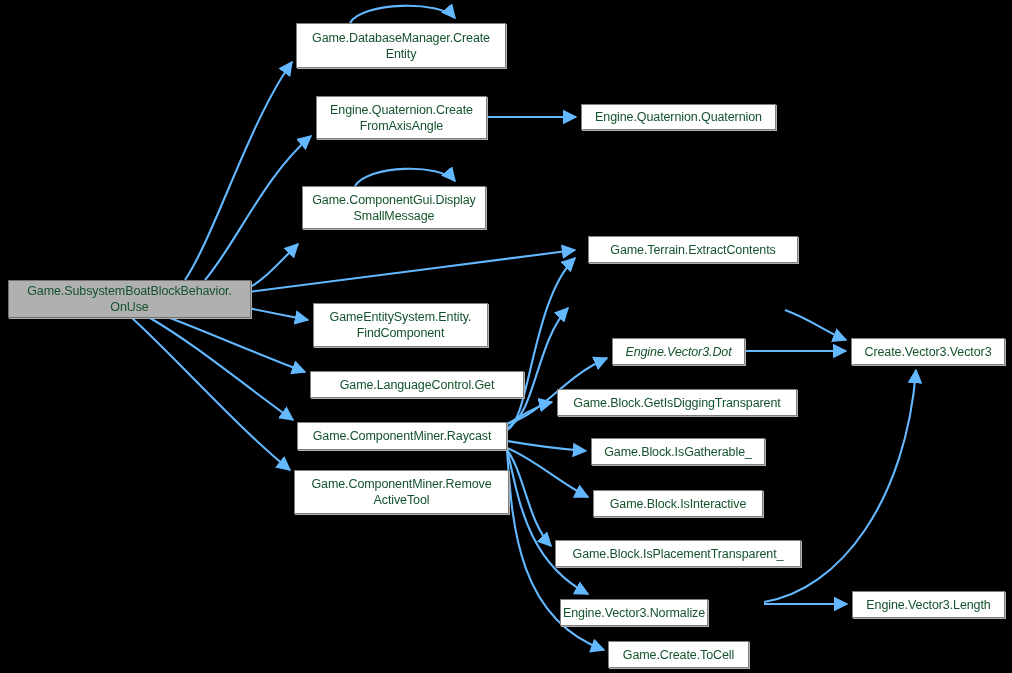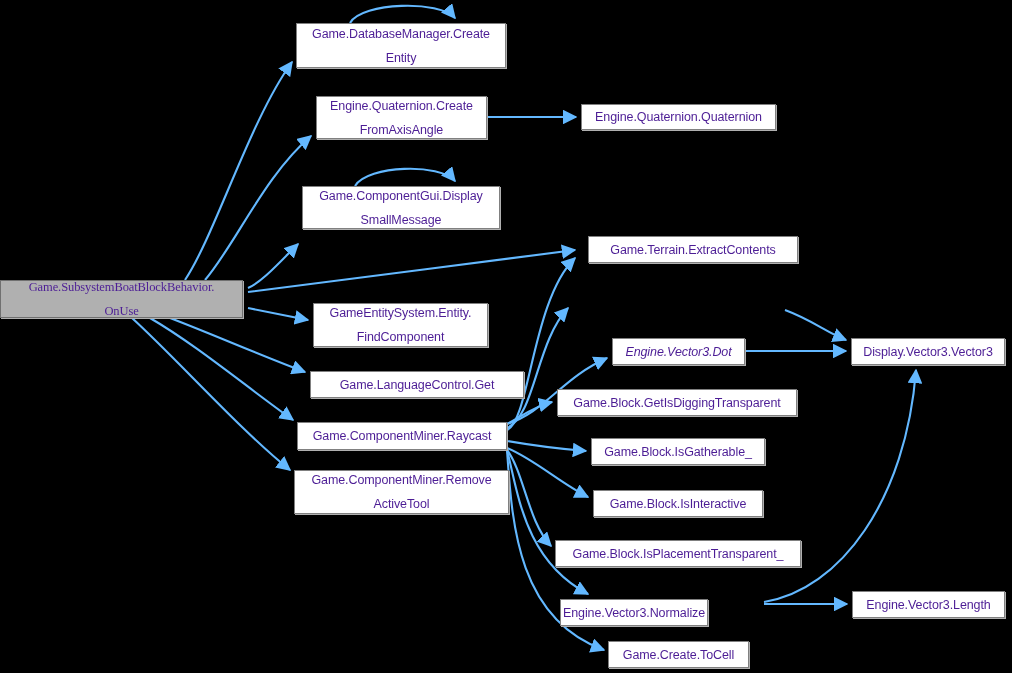--- a/index.html
+++ b/index.html
@@ -22,23 +22,23 @@
     width: 1012px;
     height: 673px;
     pointer-events: none;
   }
   .node {
     position: absolute;
     box-sizing: border-box;
     background: #ffffff;
     border: 1px solid #808080;
     box-shadow: 1px 1px 0 #b0b0b0;
-    color: #4c1d95;
+    color: #14532d;
     font-size: 12.5px;
-    line-height: 24px;
+    line-height: 16px;
     text-align: center;
     display: flex;
     align-items: center;
     justify-content: center;
     padding: 0 4px;
     white-space: pre-line;
     letter-spacing: -0.1px;
   }
   .node.root {
     background: #b0b0b0;
@@ -83,35 +83,35 @@
       <path d="M 507,450 C 512,520 516,618 604,650"></path>
 
       <path d="M 785,310 C 812,320 826,332 846,340"></path>
       <path d="M 745,351 L 846,351"></path>
       <path d="M 764,602 C 840,590 906,500 916,370"></path>
       <path d="M 764,604 L 847,604"></path>
 
     </g>
   </svg>
 
-  <div class="node root" style="left: 0; top: 280px; width: 243px; height: 38px; font-family: Liberation Serif, serif;">Game.SubsystemBoatBlockBehavior.
+  <div class="node root" style="left: 8px; top: 280px; width: 243px; height: 38px;">Game.SubsystemBoatBlockBehavior.
 OnUse</div>
 
   <div class="node" style="left: 296px; top: 23px; width: 210px; height: 45px;">Game.DatabaseManager.Create
 Entity</div>
   <div class="node" style="left: 581px; top: 104px; width: 195px; height: 26px;">Engine.Quaternion.Quaternion</div>
   <div class="node" style="left: 316px; top: 96px; width: 171px; height: 43px;">Engine.Quaternion.Create
 FromAxisAngle</div>
-  <div class="node" style="left: 302px; top: 186px; width: 198px; height: 43px;">Game.ComponentGui.Display
+  <div class="node" style="left: 302px; top: 186px; width: 184px; height: 43px;">Game.ComponentGui.Display
 SmallMessage</div>
   <div class="node" style="left: 580px; top: 236px; width: 210px; height: 27px; margin-left: 8px;">Game.Terrain.ExtractContents</div>
   <div class="node" style="left: 313px; top: 303px; width: 175px; height: 44px;">GameEntitySystem.Entity.
 FindComponent</div>
   <div class="node" style="left: 612px; top: 338px; width: 133px; height: 27px; font-style: italic;">Engine.Vector3.Dot</div>
-  <div class="node" style="left: 851px; top: 338px; width: 154px; height: 27px;">Display.Vector3.Vector3</div>
+  <div class="node" style="left: 851px; top: 338px; width: 154px; height: 27px;">Create.Vector3.Vector3</div>
   <div class="node" style="left: 310px; top: 371px; width: 214px; height: 27px;">Game.LanguageControl.Get</div>
   <div class="node" style="left: 557px; top: 389px; width: 240px; height: 27px;">Game.Block.GetIsDiggingTransparent</div>
   <div class="node" style="left: 297px; top: 422px; width: 210px; height: 28px;">Game.ComponentMiner.Raycast</div>
   <div class="node" style="left: 591px; top: 438px; width: 174px; height: 27px;">Game.Block.IsGatherable_</div>
   <div class="node" style="left: 294px; top: 470px; width: 215px; height: 44px;">Game.ComponentMiner.Remove
 ActiveTool</div>
   <div class="node" style="left: 593px; top: 490px; width: 170px; height: 27px;">Game.Block.IsInteractive</div>
   <div class="node" style="left: 555px; top: 540px; width: 246px; height: 27px;">Game.Block.IsPlacementTransparent_</div>
   <div class="node" style="left: 560px; top: 591px; width: 148px; height: 27px; margin-top: 8px;">Engine.Vector3.Normalize</div>
   <div class="node" style="left: 852px; top: 591px; width: 153px; height: 27px;">Engine.Vector3.Length</div>

